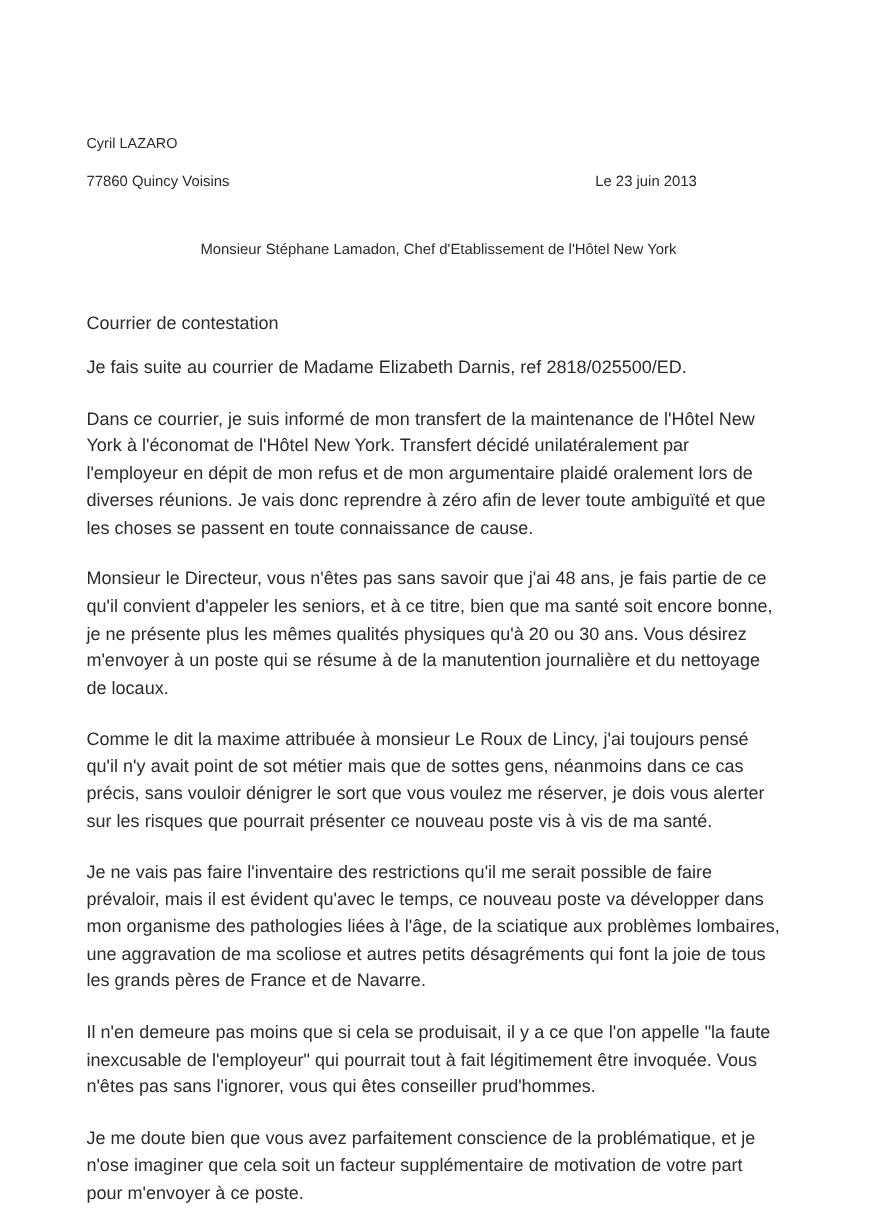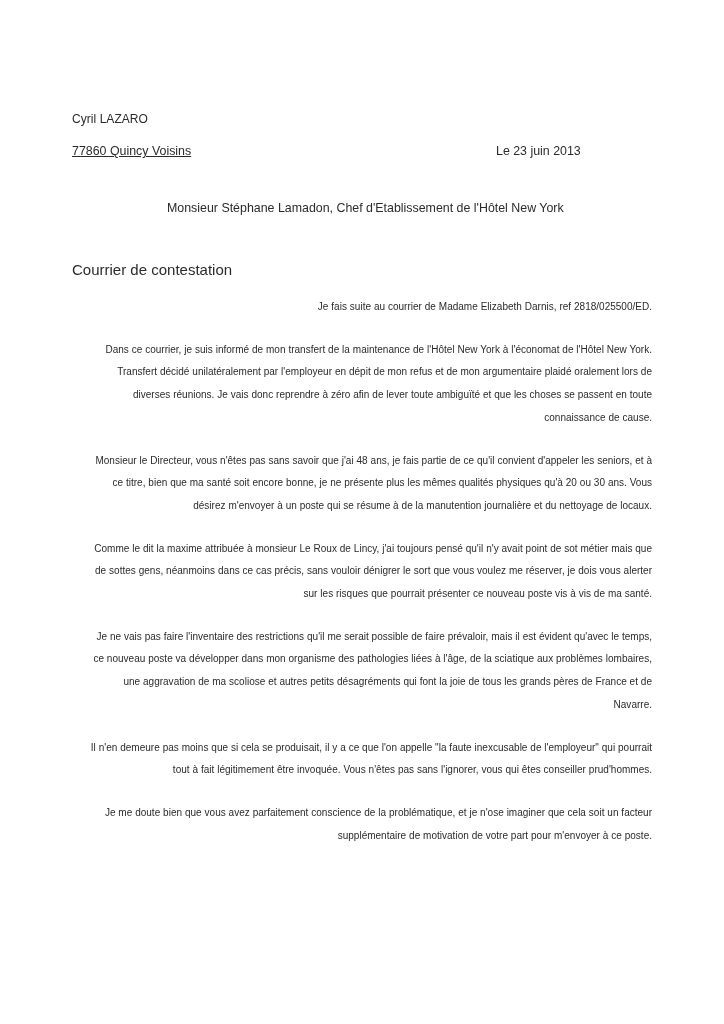--- a/index.html
+++ b/index.html
@@ -41,21 +41,20 @@
 
   .city-row {
     position: relative;
     display: block;
     font-size: 12.4px;
     line-height: 14px;
     margin-bottom: 18px;
   }
   .city-row .city {
     display: inline-block;
-    text-decoration: underline;
   }
   .city-row .date {
     position: absolute;
     left: 424px;
     top: 0;
     white-space: nowrap;
   }
 
   
   .addressee {
@@ -71,24 +70,24 @@
     margin-top: 46px;
   }
 
   .subject {
     font-size: 15px;
     line-height: 15px;
     margin-bottom: 19px;
   }
 
   p.para {
-    font-size: 10px;
+    font-size: 15px;
     line-height: 22.7px;
-    margin: 0 0 20px 13px;
-    text-align: right;
+    margin: 0 0 20px 0;
+    text-align: left;
     letter-spacing: 0.01px;
     word-spacing: 0.1px;
   }
 </style>
 </head>
 <body>
 
 <div class="page">
   <div class="content">
 

